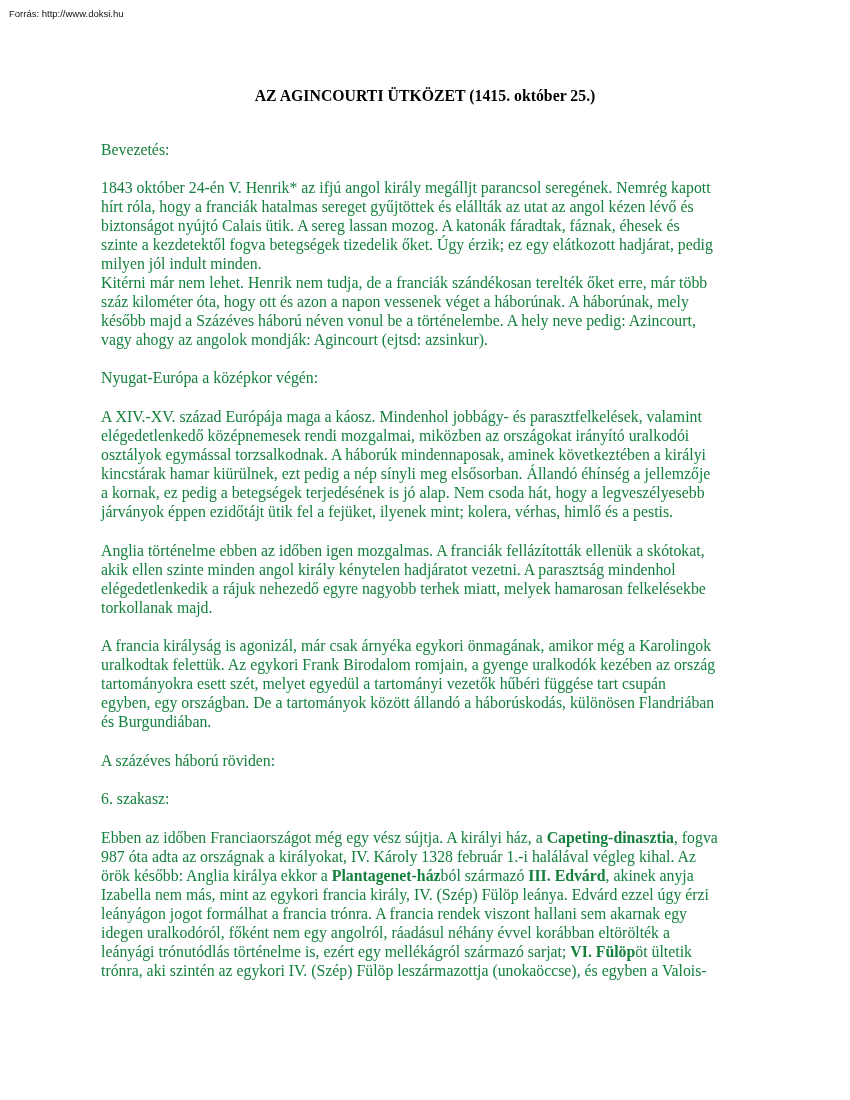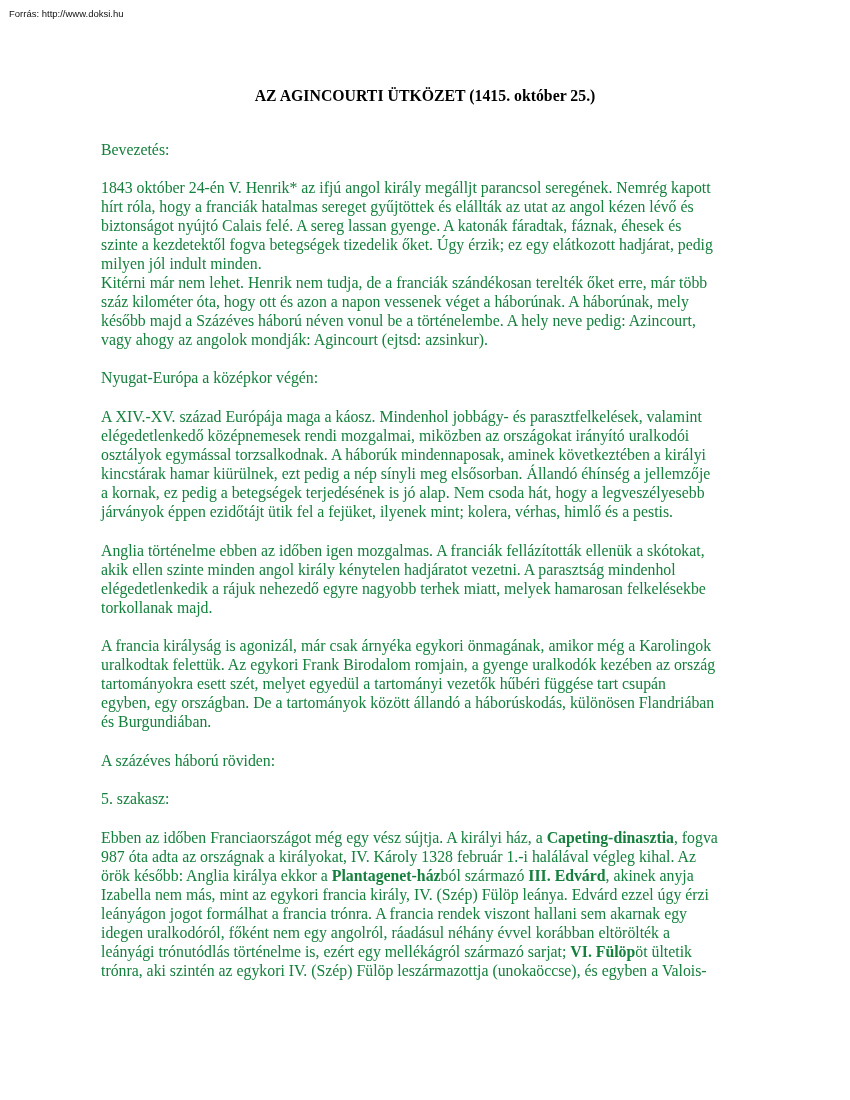--- a/index.html
+++ b/index.html
@@ -23,21 +23,21 @@
 
 <div class="source">Forrás: http://www.doksi.hu</div>
 
 <div class="title">AZ AGINCOURTI ÜTKÖZET (1415. október 25.)</div>
 
 <div class="line" style="top:140px">Bevezetés:</div>
 
 <div>
   <div class="line" style="top:178px">1843 október 24-én V. Henrik* az ifjú angol király megálljt parancsol seregének. Nemrég kapott</div>
   <div class="line" style="top:197px">hírt róla, hogy a franciák hatalmas sereget gyűjtöttek és elállták az utat az angol kézen lévő és</div>
-  <div class="line" style="top:216px">biztonságot nyújtó Calais felé. A sereg lassan gyenge. A katonák fáradtak, fáznak, éhesek és</div>
+  <div class="line" style="top:216px">biztonságot nyújtó Calais ütik. A sereg lassan mozog. A katonák fáradtak, fáznak, éhesek és</div>
   <div class="line" style="top:235px">szinte a kezdetektől fogva betegségek tizedelik őket. Úgy érzik; ez egy elátkozott hadjárat, pedig</div>
   <div class="line" style="top:254px">milyen jól indult minden.</div>
   <div class="line" style="top:273px">Kitérni már nem lehet. Henrik nem tudja, de a franciák szándékosan terelték őket erre, már több</div>
   <div class="line" style="top:292px">száz kilométer óta, hogy ott és azon a napon vessenek véget a háborúnak. A háborúnak, mely</div>
   <div class="line" style="top:311px">később majd a Százéves háború néven vonul be a történelembe. A hely neve pedig: Azincourt,</div>
   <div class="line" style="top:330px">vagy ahogy az angolok mondják: Agincourt (ejtsd: azsinkur).</div>
 </div>
 
 <div class="line" style="top:368px">Nyugat-Európa a középkor végén:</div>
 
@@ -60,21 +60,21 @@
 <div>
   <div class="line" style="top:636px">A francia királyság is agonizál, már csak árnyéka egykori önmagának, amikor még a Karolingok</div>
   <div class="line" style="top:655px">uralkodtak felettük. Az egykori Frank Birodalom romjain, a gyenge uralkodók kezében az ország</div>
   <div class="line" style="top:674px">tartományokra esett szét, melyet egyedül a tartományi vezetők hűbéri függése tart csupán</div>
   <div class="line" style="top:693px">egyben, egy országban. De a tartományok között állandó a háborúskodás, különösen Flandriában</div>
   <div class="line" style="top:712px">és Burgundiában.</div>
 </div>
 
 <div class="line" style="top:751px">A százéves háború röviden:</div>
 
-<div class="line" style="top:789px">5. szakasz:</div>
+<div class="line" style="top:789px">6. szakasz:</div>
 
 <div>
   <div class="line" style="top:828px">
     <span>Ebben az időben Franciaországot még egy vész sújtja. A királyi ház, a </span><b>Capeting-dinasztia</b><span>, fogva</span>
   </div>
   <div class="line" style="top:847px">987 óta adta az országnak a királyokat, IV. Károly 1328 február 1.-i halálával végleg kihal. Az</div>
   <div class="line" style="top:866px">
     <span>örök később: Anglia királya ekkor a </span><b>Plantagenet-ház</b><span>ból származó </span><b>III. Edvárd</b><span>, akinek anyja</span>
   </div>
   <div class="line" style="top:885px">Izabella nem más, mint az egykori francia király, IV. (Szép) Fülöp leánya. Edvárd ezzel úgy érzi</div>

